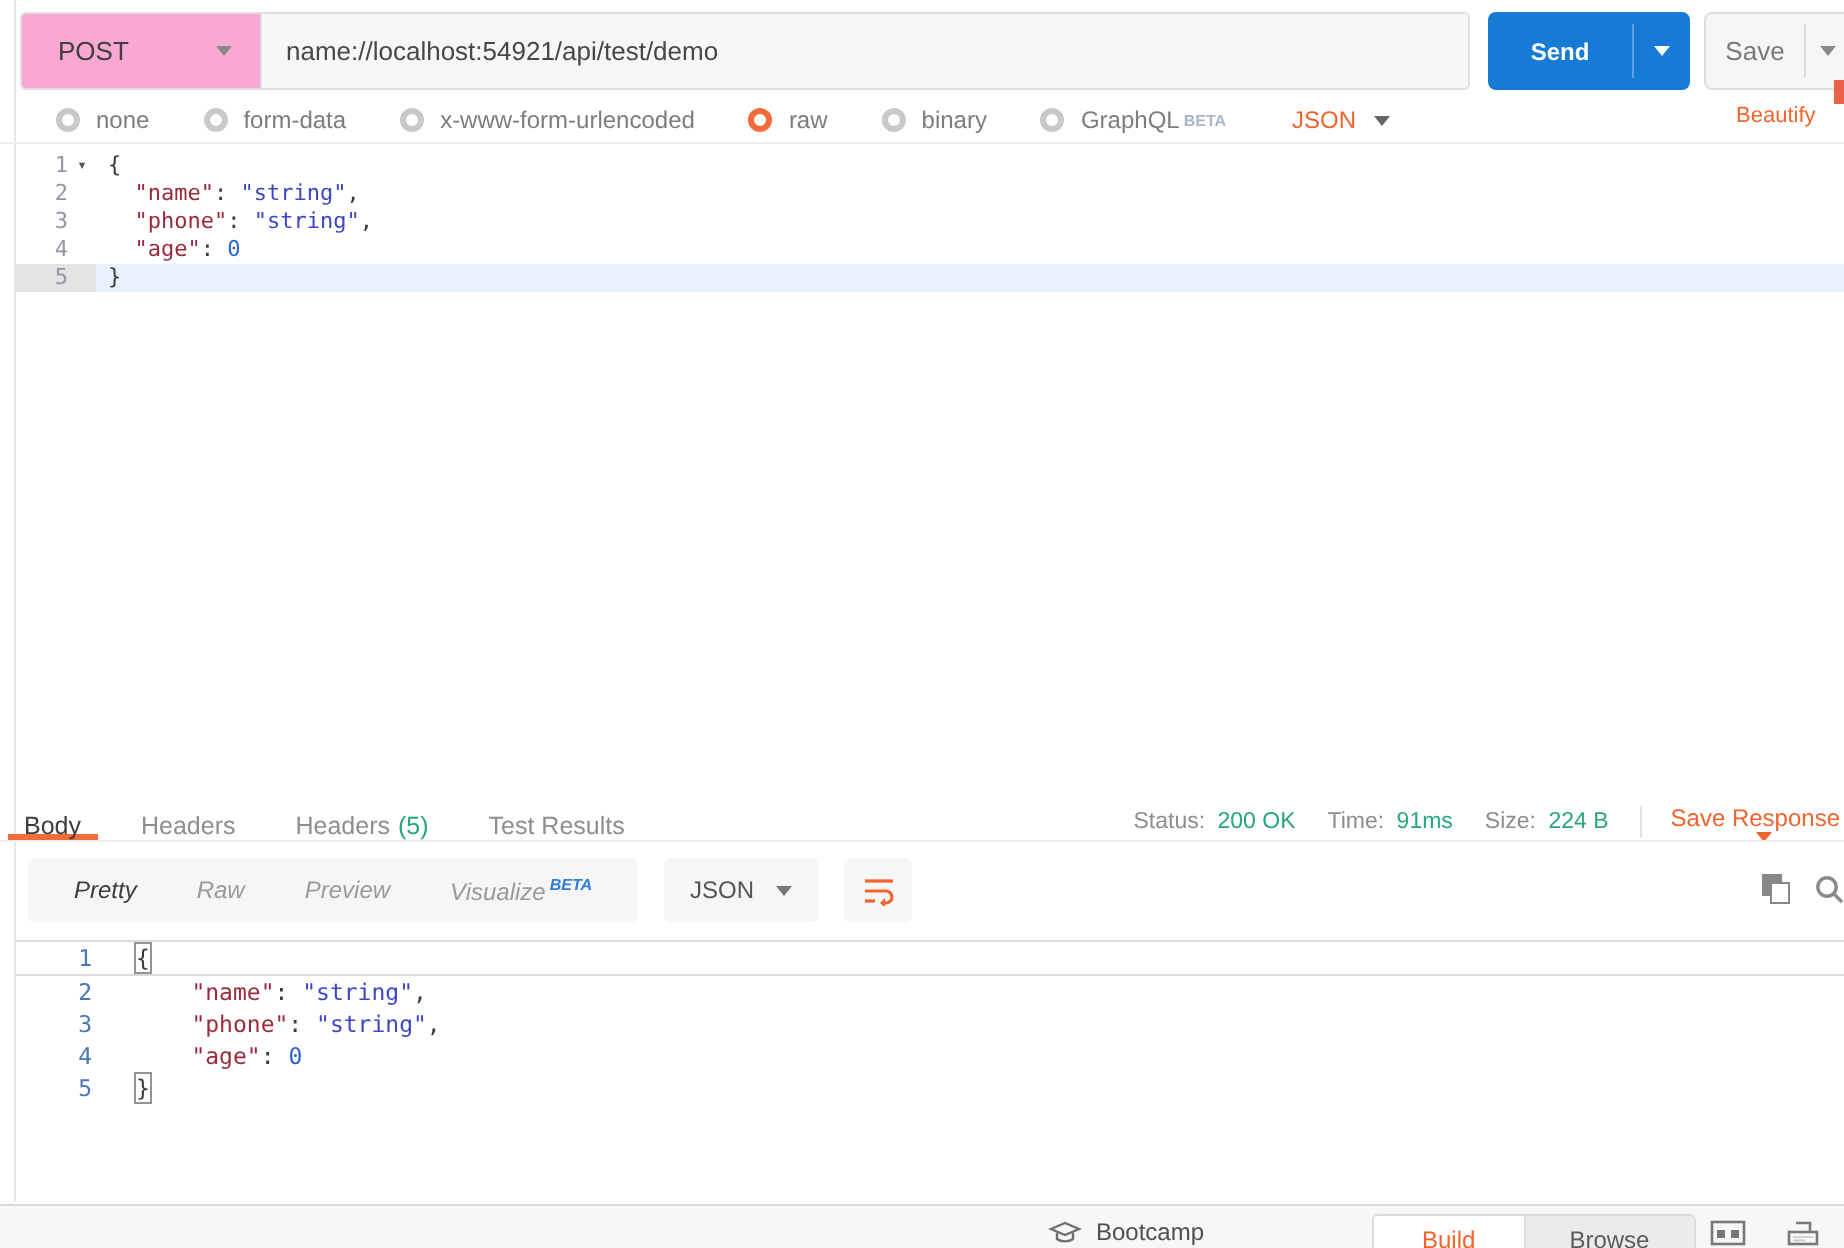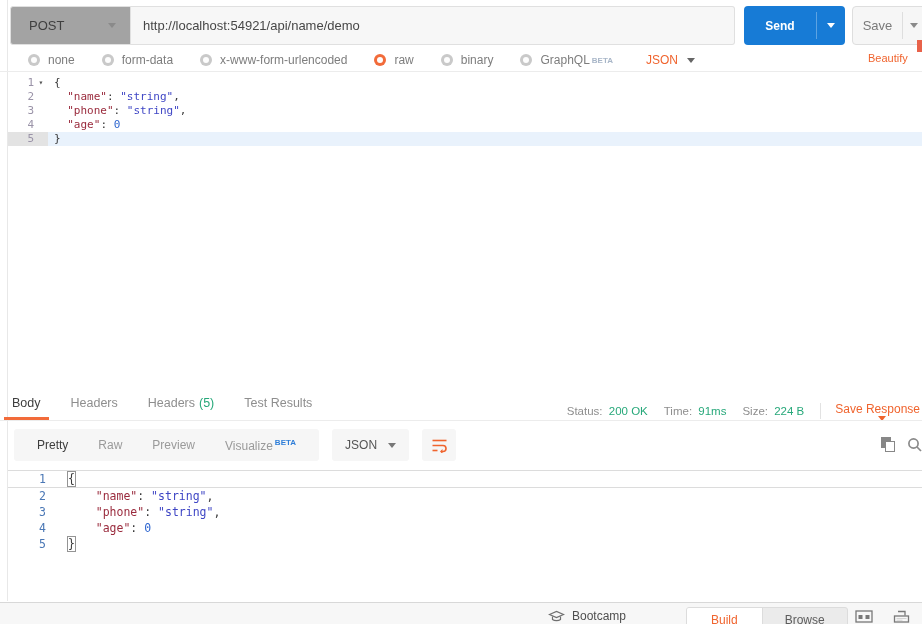--- a/index.html
+++ b/index.html
@@ -1,21 +1,21 @@
 <!DOCTYPE html>
 <html><head>
 <meta charset="utf-8">
 <style>
   html,body{margin:0;padding:0;background:#fff;}
   .app{position:relative;width:922px;height:624px;background:#fff;overflow:hidden;
        font-family:"Liberation Sans",sans-serif;font-size:12px;color:#444;}
   .left-edge{position:absolute;left:7px;top:0;width:1px;height:601px;background:#e8e8e8;}
 
   
-  .method-select{position:absolute;left:10px;top:6px;width:121px;height:39px;background:#a3a3a3;
+  .method-select{position:absolute;left:10px;top:6px;width:121px;height:39px;background:#f9a8d4;
      border:1px solid #e0e0e0;border-radius:3px 0 0 3px;box-sizing:border-box;display:flex;
      align-items:center;padding:0 14px 0 18px;color:#3f3f3f;font-size:13px;cursor:pointer;gap:16px;}
   .caret{width:0;height:0;border-left:4px solid transparent;border-right:4px solid transparent;
      border-top:5px solid #8a8a8a;display:inline-block;}
   .method-select .caret{margin-left:auto;}
   .url-input{position:absolute;left:131px;top:6px;width:604px;height:39px;background:#f7f7f7;
      border:1px solid #e0e0e0;border-left:none;border-radius:0 3px 3px 0;box-sizing:border-box;
      display:flex;align-items:center;padding:0 12px;color:#474747;font-size:13px;}
   .send-btn{position:absolute;left:744px;top:6px;width:101px;height:39px;background:#177bd6;
      border-radius:4px;display:flex;align-items:stretch;color:#fff;cursor:pointer;}
@@ -70,70 +70,70 @@
   .res-editor{left:8px;top:470px;width:914px;font-size:11.5px;}
   .res-editor .code-row{height:16px;line-height:16px;}
   .res-editor .gutter-cell{width:38px;}
   .res-editor .line-num{width:38px;color:#4a77b5;}
   .res-editor .code-cell{padding-left:22px;}
   .res-editor .code-row.active{border-top:1px solid #dcdcdc;border-bottom:1px solid #dcdcdc;height:16px;box-sizing:content-box;}
 
   
   .res-tabs{position:absolute;left:4px;top:386px;height:34px;display:flex;align-items:stretch;
      font-size:12.5px;color:#8e8e8e;}
-  .res-tab{display:flex;align-items:center;padding:0 8px;margin-right:14px;cursor:pointer;}
+  .res-tab{display:flex;align-items:flex-end;padding:0 8px;margin-right:14px;cursor:pointer;}
   .res-tab.active{color:#3d3d3d;box-shadow:inset 0 -3px 0 #f26b3a;}
   .tab-count{color:#27a87a;margin-left:4px;}
   .res-meta{position:absolute;right:0;top:394px;height:34px;display:flex;align-items:center;
      font-size:11.5px;color:#8e8e8e;padding-right:2px;justify-content:center;}
   .meta-item{margin-right:16px;}
   .meta-val{color:#27a87a;margin-left:3px;}
   .meta-divider{width:1px;height:16px;background:#e2e2e2;margin:0 14px 0 0;}
   .save-response{color:#f0642e;font-size:12px;display:flex;align-items:center;cursor:pointer;flex-direction:column;}
   .save-response .caret{border-top-color:#f0642e;margin-left:8px;}
   .res-tabs-border{position:absolute;left:0;top:420px;width:922px;height:1px;background:#ececec;}
 
   
   .res-toolbar{position:absolute;left:14px;top:429px;height:32px;display:flex;align-items:center;}
   .seg{display:flex;align-items:center;background:#f6f6f6;border-radius:3px;height:32px;padding:0 8px;}
-  .seg-item{padding:0 15px;color:#9a9a9a;font-size:12px;cursor:pointer;}
+  .seg-item{padding:0 15px;color:#9a9a9a;font-size:12px;cursor:pointer;font-style:italic;}
   .seg-item.active{color:#3d3d3d;}
   .lang-dd{margin-left:13px;background:#f6f6f6;border-radius:3px;height:32px;display:flex;
      align-items:center;padding:0 13px;color:#555;font-size:12px;cursor:pointer;}
   .lang-dd .caret{margin-left:11px;border-top-color:#777;}
   .wrap-btn{margin-left:13px;background:#f6f6f6;border-radius:3px;height:32px;width:34px;display:flex;
      align-items:center;justify-content:center;cursor:pointer;}
   .copy-btn{position:absolute;left:881px;top:437px;width:16px;height:16px;cursor:pointer;}
   .copy-back{position:absolute;left:0;top:0;width:10px;height:11px;background:#878787;}
   .copy-front{position:absolute;left:4px;top:4px;width:10px;height:11px;background:#fff;border:1px solid #878787;box-sizing:border-box;}
   .search-btn{position:absolute;left:907px;top:437px;width:16px;height:16px;cursor:pointer;}
 
   
   .bottom-bar{position:absolute;left:0;top:602px;width:922px;height:22px;background:#f7f7f7;
      border-top:1px solid #d8d8d8;}
-  .bootcamp{position:absolute;left:548px;top:6px;display:flex;align-items:center;color:#4f4f4f;font-size:12px;cursor:pointer;}
+  .bootcamp{position:absolute;left:524px;top:6px;display:flex;align-items:center;color:#4f4f4f;font-size:12px;cursor:pointer;}
   .bootcamp svg{margin-right:7px;}
   .bb-seg{position:absolute;left:686px;top:4px;display:flex;background:#ebebeb;border:1px solid #dcdcdc;
      border-radius:3px;overflow:hidden;font-size:12px;}
   .bb-build{background:#fff;color:#f0642e;padding:5px 24px;border-right:1px solid #dcdcdc;cursor:pointer;}
   .bb-browse{color:#5c5c5c;padding:5px 22px;cursor:pointer;}
   .bb-icon{position:absolute;top:7px;cursor:pointer;}
 </style>
 </head>
 <body>
 
 <div class="app">
   <div class="left-edge"></div>
 
   <div class="method-select">
     <span>POST</span>
     <span class="caret"></span>
   </div>
   <div class="url-input">
-    <span>http://localhost:54921/api/name/demo</span>
+    <span>name://localhost:54921/api/test/demo</span>
   </div>
   <div class="send-btn">
     <span class="send-label">Send</span>
     <span class="send-divider"></span>
     <span class="send-caret">
         <span class="caret"></span>
       </span>
   </div>
   <div class="save-btn">
     <span class="save-label">Save</span>

